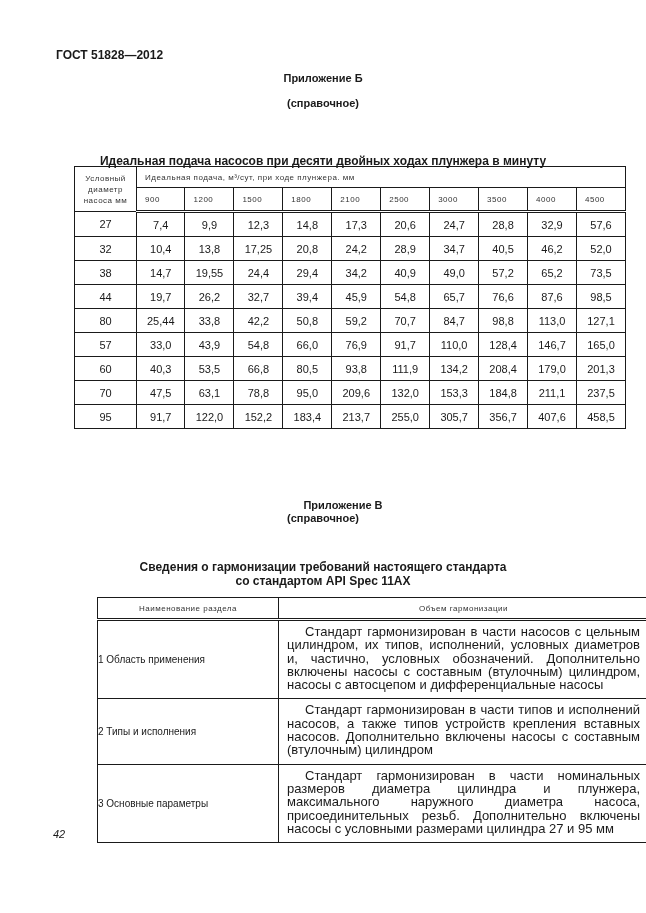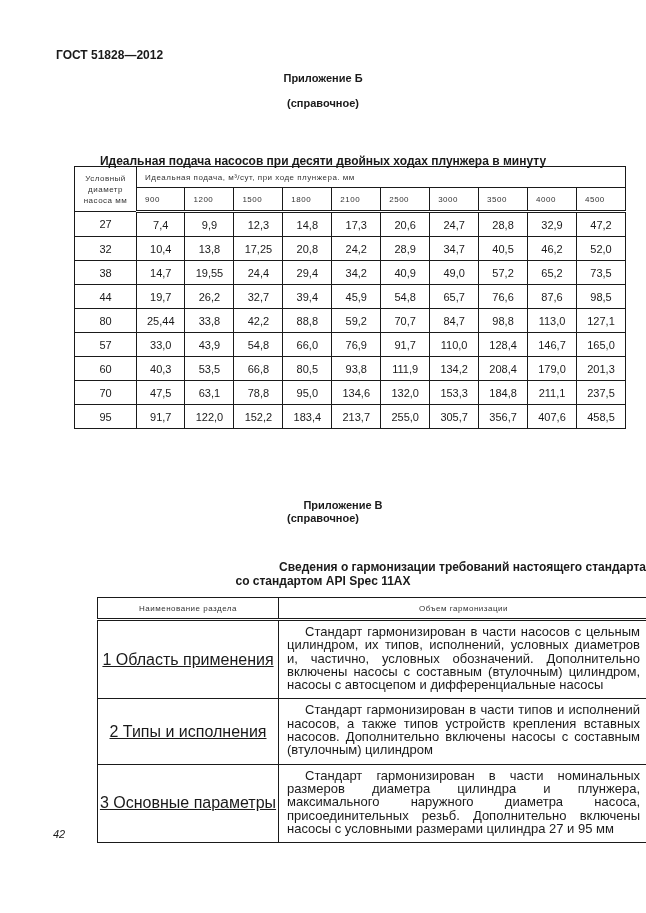--- a/index.html
+++ b/index.html
@@ -19,21 +19,21 @@
   .t1 .hdr-top { height: 20px; text-align: left; padding-left: 8px; }
   .t1 .hdr-col { height: 22px; text-align: left; padding-left: 8px; }
   .t1 thead tr:last-child th { border-bottom: 3px double #1a1a1a; }
   .t1 tbody td { height: 23px; font-size: 11px; }
   .t1 tbody td.num { text-align: center; }
 
   .t2 { left: 57px; top: 597px; width: 552px; margin-left: 40px; }
   .t2 td, .t2 th { border: 1px solid #1a1a1a; padding: 0; }
   .t2 th { font-weight: normal; font-size: 8px; letter-spacing: 0.5px; height: 20px; color: #333; }
   .t2 thead tr th { border-bottom: 3px double #1a1a1a; }
-  .t2 td.name { width: 180px; text-align: center; font-size: 16px; text-decoration: underline; }
+  .t2 td.name { width: 180px; font-size: 10px; }
   .t2 td.desc { font-size: 13px; line-height: 13.3px; padding: 4px 8px 7px 8px; text-align: justify; }
   .t2 td.desc span { display: block; text-indent: 18px; }
 
   .page-num { left: 53px; top: 828px; font-size: 11px; font-style: italic; }
 </style>
 </head>
 <body>
 
 <div class="abs gost">ГОСТ 51828—2012</div>
 
@@ -65,21 +65,21 @@
         <td>27</td>
         <td class="num">7,4</td>
         <td class="num">9,9</td>
         <td class="num">12,3</td>
         <td class="num">14,8</td>
         <td class="num">17,3</td>
         <td class="num">20,6</td>
         <td class="num">24,7</td>
         <td class="num">28,8</td>
         <td class="num">32,9</td>
-        <td class="num">47,2</td>
+        <td class="num">57,6</td>
       </tr>
       <tr>
         <td>32</td>
         <td class="num">10,4</td>
         <td class="num">13,8</td>
         <td class="num">17,25</td>
         <td class="num">20,8</td>
         <td class="num">24,2</td>
         <td class="num">28,9</td>
         <td class="num">34,7</td>
@@ -111,21 +111,21 @@
         <td class="num">65,7</td>
         <td class="num">76,6</td>
         <td class="num">87,6</td>
         <td class="num">98,5</td>
       </tr>
       <tr>
         <td>80</td>
         <td class="num">25,44</td>
         <td class="num">33,8</td>
         <td class="num">42,2</td>
-        <td class="num">88,8</td>
+        <td class="num">50,8</td>
         <td class="num">59,2</td>
         <td class="num">70,7</td>
         <td class="num">84,7</td>
         <td class="num">98,8</td>
         <td class="num">113,0</td>
         <td class="num">127,1</td>
       </tr>
       <tr>
         <td>57</td>
         <td class="num">33,0</td>
@@ -151,21 +151,21 @@
         <td class="num">208,4</td>
         <td class="num">179,0</td>
         <td class="num">201,3</td>
       </tr>
       <tr>
         <td>70</td>
         <td class="num">47,5</td>
         <td class="num">63,1</td>
         <td class="num">78,8</td>
         <td class="num">95,0</td>
-        <td class="num">134,6</td>
+        <td class="num">209,6</td>
         <td class="num">132,0</td>
         <td class="num">153,3</td>
         <td class="num">184,8</td>
         <td class="num">211,1</td>
         <td class="num">237,5</td>
       </tr>
       <tr>
         <td>95</td>
         <td class="num">91,7</td>
         <td class="num">122,0</td>
@@ -176,21 +176,21 @@
         <td class="num">305,7</td>
         <td class="num">356,7</td>
         <td class="num">407,6</td>
         <td class="num">458,5</td>
       </tr>
     </tbody>
 </table>
 
 <div class="abs center app-title" style="top:499px;margin-left:20px;">Приложение В</div>
 <div class="abs center app-title" style="top:512px;">(справочное)</div>
-<div class="abs center section-title" style="top:560px;text-align:right;">Сведения о гармонизации требований настоящего стандарта</div>
+<div class="abs center section-title" style="top:560px;">Сведения о гармонизации требований настоящего стандарта</div>
 <div class="abs center section-title" style="top:574px;">со стандартом API Spec 11AX</div>
 
 <table class="t2">
   <thead>
     <tr>
       <th style="width:180px;">Наименование раздела</th>
       <th>Объем гармонизации</th>
     </tr>
   </thead>
   <tbody id="t2-body">

